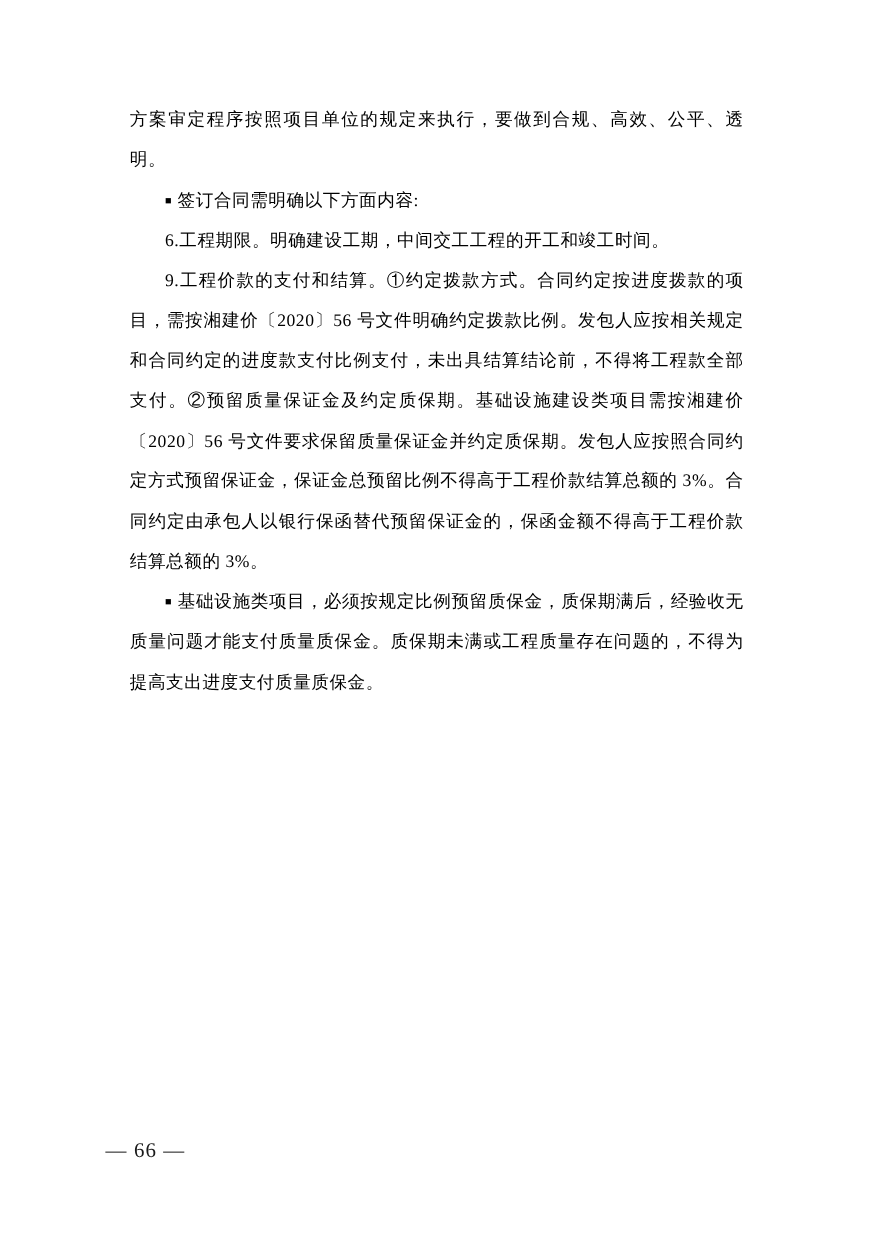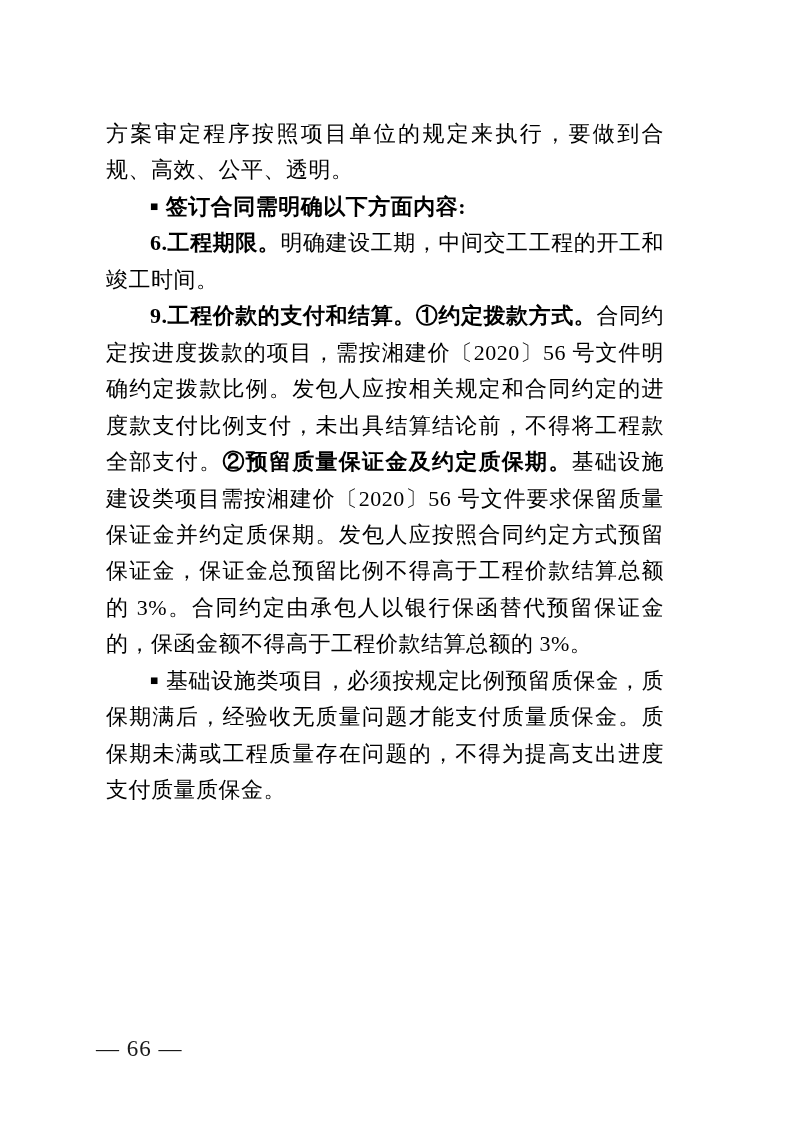--- a/index.html
+++ b/index.html
@@ -10,51 +10,50 @@
   body {
     position: relative;
     width: 793px;
     height: 1122px;
     font-family: "Liberation Serif", "DejaVu Serif", serif;
     color: #000000;
     overflow: hidden;
   }
   .doc {
     position: absolute;
-    left: 106px;
+    left: 118px;
     top: 92px;
     width: 558px;
-    font-size: 22px;
+    font-size: 16px;
     line-height: 36.45px;
     text-align: justify;
     text-align-last: left;
     letter-spacing: 0.5px;
-    margin-top: 24px;
   }
   .para {
     margin: 0;
     padding: 0;
   }
   .indent {
     text-indent: 2em;
   }
   .bullet {
     font-size: 0.62em;
     vertical-align: 0.22em;
     margin-right: 0.55em;
     letter-spacing: 0;
   }
   b {
-    font-weight: bold;
+    font-weight: normal;
   }
   .footer {
     position: absolute;
     left: 96px;
     top: 1036px;
-    font-size: 23px;
+    font-size: 19px;
     letter-spacing: 1px;
     color: #1a1a1a;
   }
 </style>
 </head>
 <body>
 
 <div class="doc">
 
   <p class="para"><span>方案审定程序按照项目单位的规定来执行，要做到合规、高效、公平、透明。</span></p>

